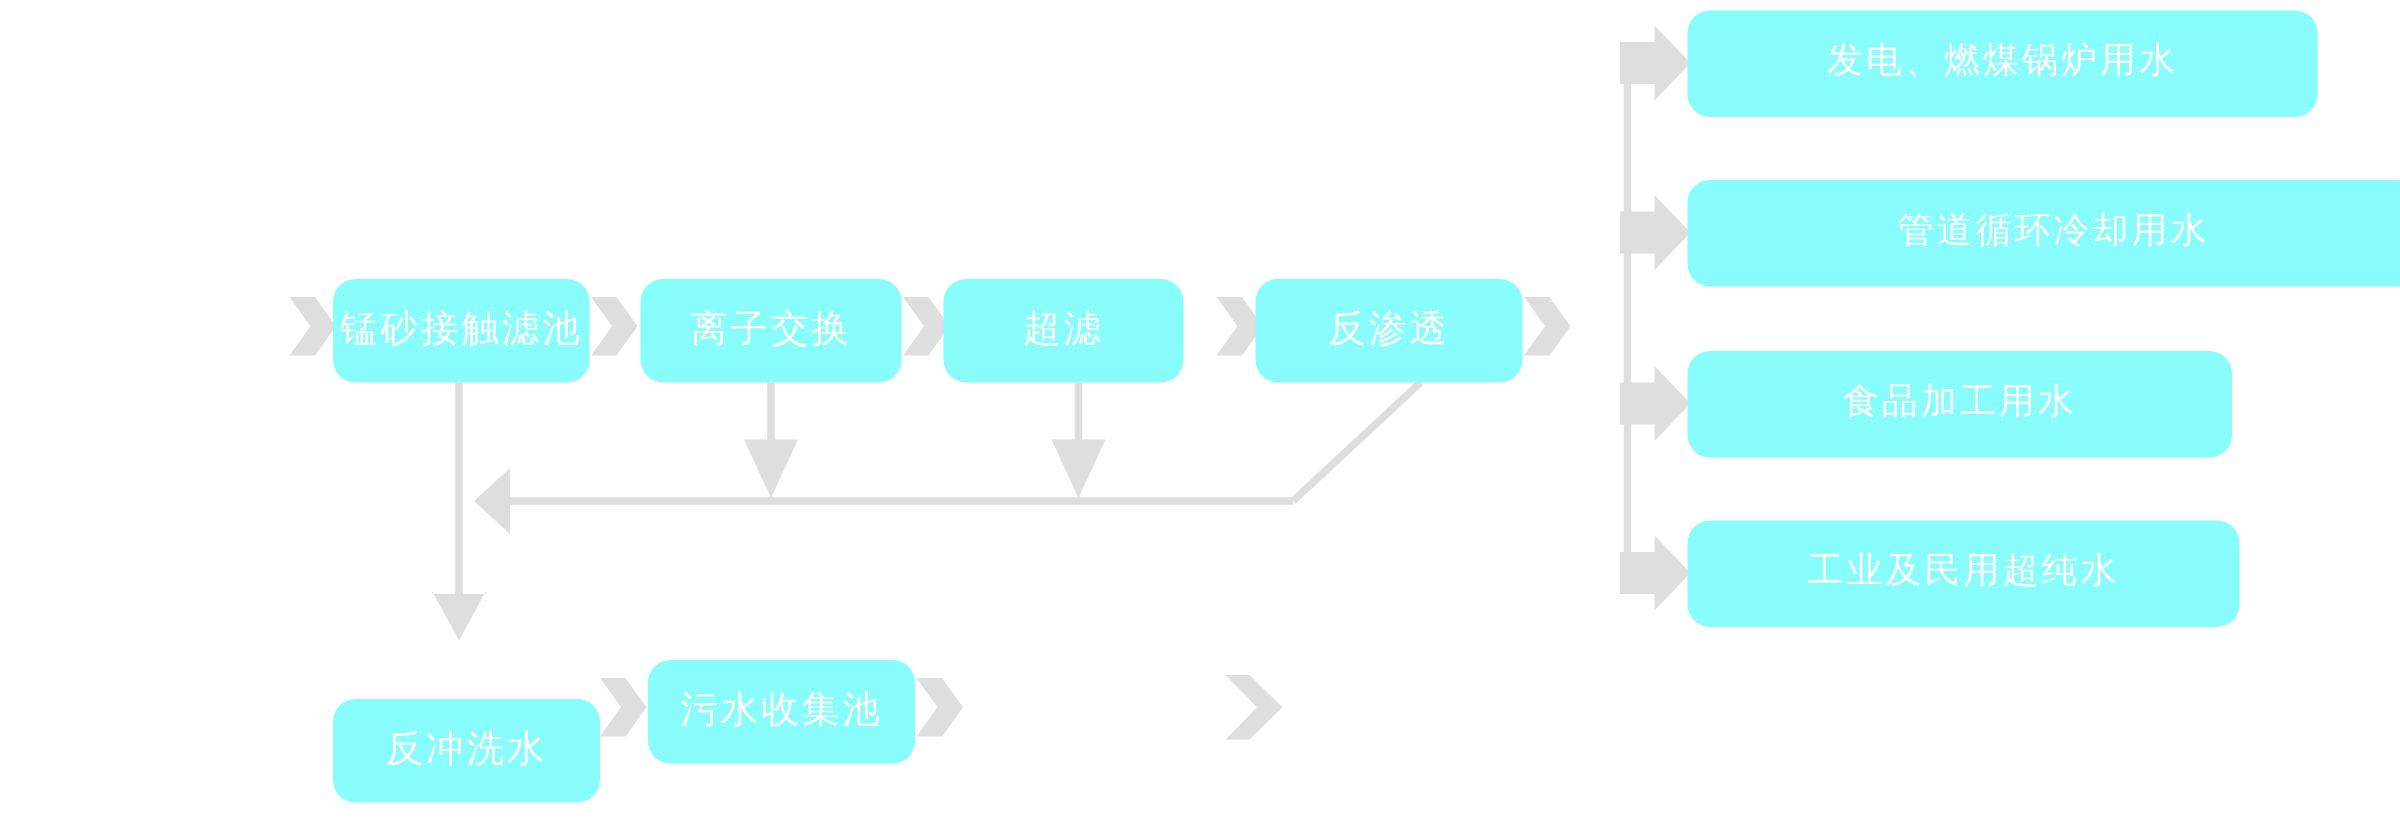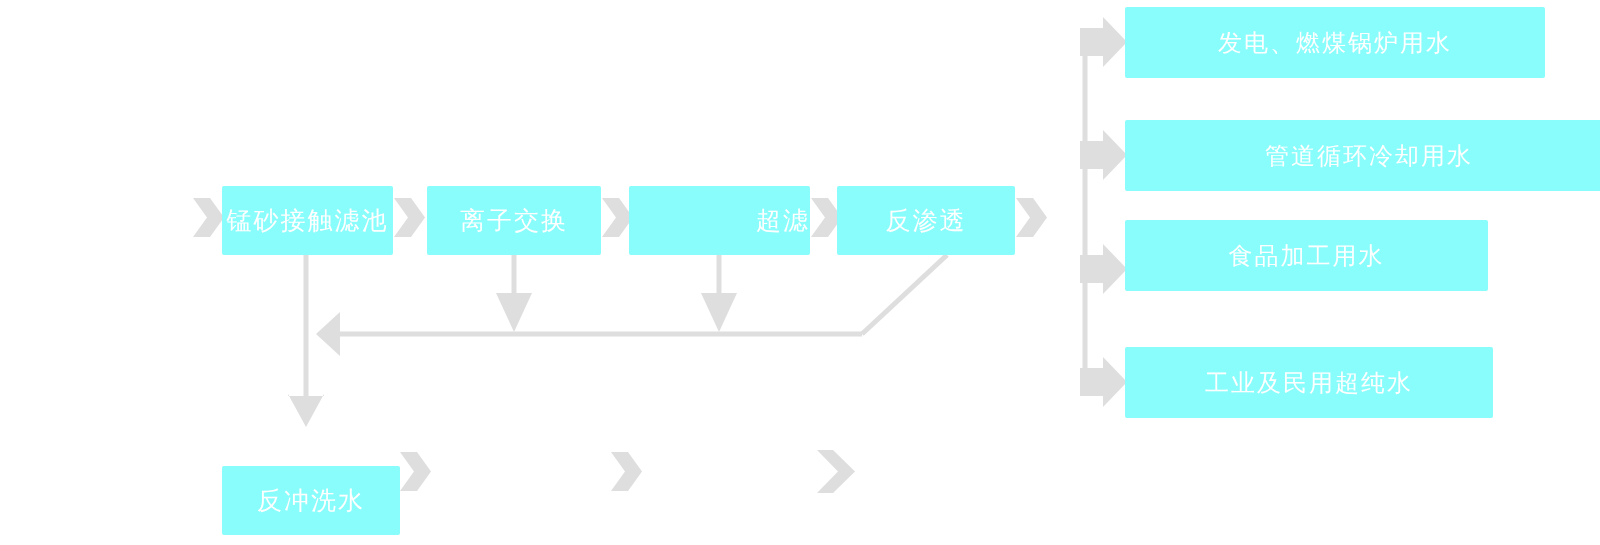--- a/index.html
+++ b/index.html
@@ -14,28 +14,29 @@
     position: relative;
     width: 1600px;
     height: 545px;
     background: #ffffff;
     overflow: hidden;
   }
   .node {
     position: absolute;
     box-sizing: border-box;
     background: #89fcfc;
-    border-radius: 2px;
+    border-radius: 15px;
     display: flex;
     align-items: center;
     justify-content: center;
     color: #ffffff;
     letter-spacing: 2px;
     white-space: nowrap;
     user-select: none;
+    font-family: Liberation Mono, monospace;
   }
   .node-label {
     display: block;
     line-height: 1;
   }
   
   .n-proc { height: 69px; font-size: 25px; }
   
   .n-out  { height: 71px; font-size: 24px; }
   
@@ -110,43 +111,46 @@
 
 
   <div class="node n-proc" style="left:222px; top:186px; width:171px;">
     <span class="node-label">锰砂接触滤池</span>
   </div>
 
   <div class="node n-proc" style="left:427px; top:186px; width:174px;">
     <span class="node-label">离子交换</span>
   </div>
 
-  <div class="node n-proc" style="left:629px; top:186px; width:181px;justify-content:flex-end;">
+  <div class="node n-proc" style="left:629px; top:186px; width:160px;">
     <span class="node-label">超滤</span>
   </div>
 
   <div class="node n-proc" style="left:837px; top:186px; width:178px;">
     <span class="node-label">反渗透</span>
   </div>
 
   <div class="node n-out" style="left:1125px; top:7px; width:420px;">
     <span class="node-label">发电、燃煤锅炉用水</span>
   </div>
 
   <div class="node n-out" style="left:1125px; top:120px; width:488px;">
     <span class="node-label">管道循环冷却用水</span>
   </div>
 
-  <div class="node n-out" style="left:1125px; top:220px; width:363px;">
+  <div class="node n-out" style="left:1125px; top:234px; width:363px;">
     <span class="node-label">食品加工用水</span>
   </div>
 
   <div class="node n-out" style="left:1125px; top:347px; width:368px;">
     <span class="node-label">工业及民用超纯水</span>
   </div>
 
   <div class="node n-waste" style="left:222px; top:440px; width:178px;margin-top:26px;">
     <span class="node-label">反冲洗水</span>
   </div>
 
+  <div class="node n-waste" style="left:432px; top:440px; width:178px;">
+    <span class="node-label">污水收集池</span>
+  </div>
 
 
 </div>
 
 </body></html>

